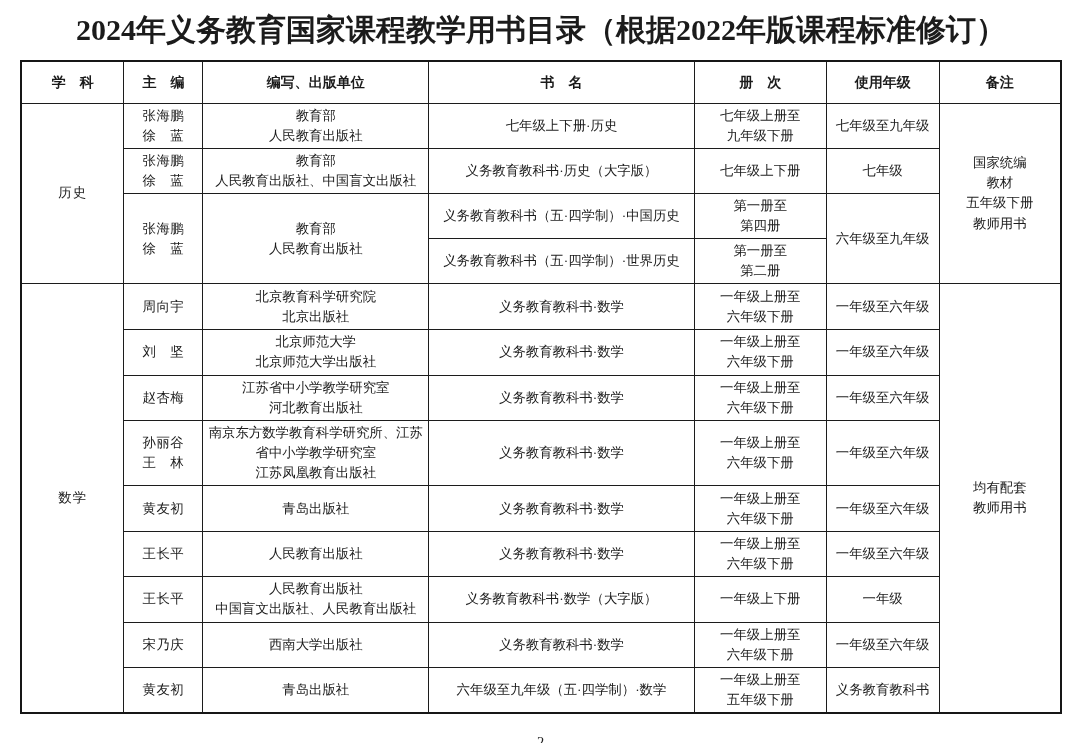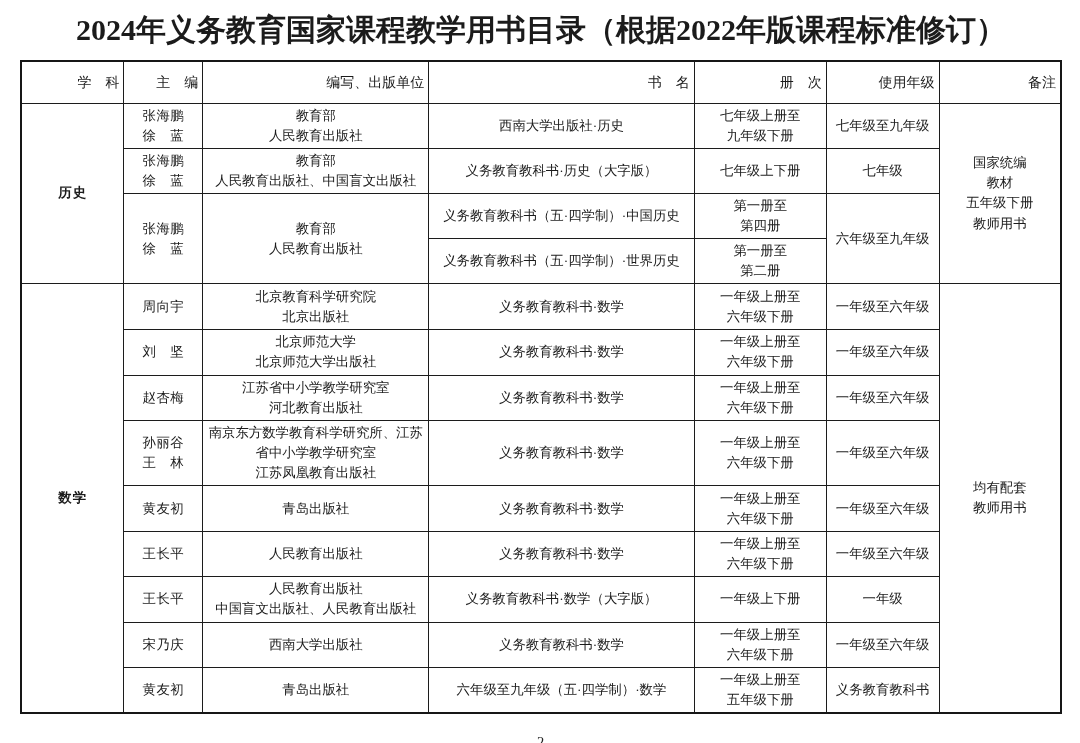--- a/index.html
+++ b/index.html
@@ -35,31 +35,30 @@
     text-align: center;
     vertical-align: middle;
     white-space: pre-line;
     font-size: 13.4px;
     line-height: 1.5;
     padding: 2px 4px;
     overflow: hidden;
   }
   table.catalog th {
     font-size: 14px;
-    font-weight: normal;
+    font-weight: bold;
     white-space: nowrap;
-    text-align: right;
   }
   td.publisher, td.book {
     text-align: left;
     padding: 2px 5px 2px 6px;
   }
   td.book { padding: 2px 2px 2px 5px; }
   td.subject {
-    font-weight: bold;
+    font-weight: normal;
     font-size: 15px;
     letter-spacing: 1px;
     margin-left: 24px;
   }
   td.editor { letter-spacing: 0.5px; }
   .rh40 { height: 40px; } .rh41 { height: 41px; } .rh42 { height: 42px; }
   .rh43 { height: 43px; } .rh44 { height: 44px; } .rh45 { height: 45px; }
   .rh46 { height: 46px; } .rh60 { height: 60px; padding-left: 12px; }
   .footer {
     text-align: center;
@@ -98,21 +97,21 @@
       </tr>
     </thead>
     <tbody>
 
       <tr class="rh44">
         <td class="subject" rowspan="4">历史</td>
         <td class="editor">张海鹏
 徐　蓝</td>
         <td class="publisher">教育部
 人民教育出版社</td>
-        <td class="book">西南大学出版社·历史</td>
+        <td class="book">七年级上下册·历史</td>
         <td class="volume">七年级上册至
 九年级下册</td>
         <td class="grade">七年级至九年级</td>
         <td class="remark" rowspan="4">国家统编
 教材
 五年级下册
 教师用书</td>
       </tr>
       <tr class="rh43">
         <td class="editor">张海鹏

